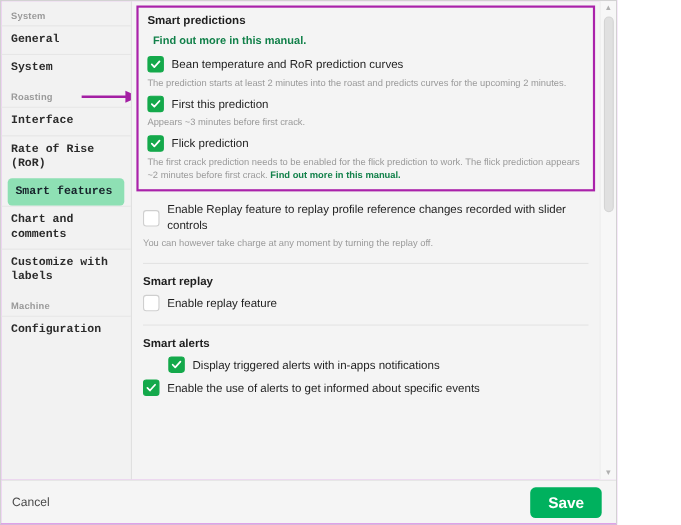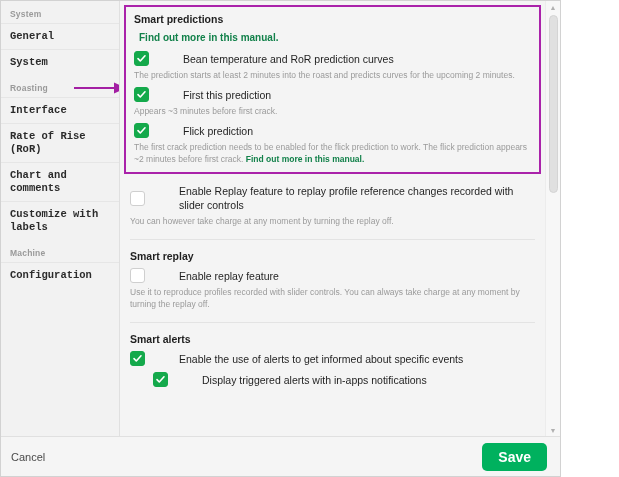--- a/index.html
+++ b/index.html
@@ -121,21 +121,20 @@
     text-decoration: none;
     cursor: pointer;
     display: inline-block;
   }
   .link-pad { padding-left: 5px; }
 
   .check-row {
     display: flex;
     align-items: center;
     margin: 6px 0 0 0;
-    gap: 27px;
   }
   .check-row.indent { margin-left: 23px; }
   .cb {
     width: 15px; height: 15px;
     flex: 0 0 15px;
     border-radius: 3px;
     box-sizing: border-box;
     display: flex;
     align-items: center;
     justify-content: center;
@@ -250,20 +249,21 @@
 
     <div class="sidebar">
 
       <div class="side-group">System</div>
       <div class="side-item first">General</div>
       <div class="side-item">System</div>
 
       <div class="side-group">Roasting</div>
       <div class="side-item">Interface</div>
       <div class="side-item">Rate of Rise (RoR)</div>
+      <div class="side-item active">Smart features</div>
       <div class="side-item">Chart and comments</div>
       <div class="side-item">Customize with labels</div>
 
       <div class="side-group">Machine</div>
       <div class="side-item">Configuration</div>
 
       <svg class="arrow-annot" viewBox="0 0 52 14">
         <line x1="0" y1="7" x2="42" y2="7" stroke="#a31fa3" stroke-width="2.2"></line>
         <polygon points="40,1.5 52,7 40,12.5" fill="#a31fa3"></polygon>
       </svg>
@@ -317,42 +317,41 @@
           </div>
 
           <div class="divider"></div>
 
           <div class="section">
             <div class="sec-title">Smart replay</div>
             <div class="check-row">
               <span class="cb off"></span>
               <span class="cb-label">Enable replay feature</span>
             </div>
-            <div class="hint">Use it to reproduce profiles recorded with slider controls. You can always take charge at any moment by turning the replay off.</div>
           </div>
 
           <div class="divider"></div>
 
           <div class="section">
             <div class="sec-title">Smart alerts</div>
+            <div class="check-row indent">
+              <span class="cb on">
+                <svg width="11" height="11" viewBox="0 0 11 11">
+                    <path d="M2 5.6 L4.3 8 L9 2.8" stroke="#ffffff" stroke-width="1.6" fill="none" stroke-linecap="round" stroke-linejoin="round"></path>
+                  </svg>
+              </span>
+              <span class="cb-label">Display triggered alerts with in-apps notifications</span>
+            </div>
             <div class="check-row">
               <span class="cb on">
                 <svg width="11" height="11" viewBox="0 0 11 11">
                     <path d="M2 5.6 L4.3 8 L9 2.8" stroke="#ffffff" stroke-width="1.6" fill="none" stroke-linecap="round" stroke-linejoin="round"></path>
                   </svg>
               </span>
               <span class="cb-label">Enable the use of alerts to get informed about specific events</span>
-            </div>
-            <div class="check-row indent">
-              <span class="cb on">
-                <svg width="11" height="11" viewBox="0 0 11 11">
-                    <path d="M2 5.6 L4.3 8 L9 2.8" stroke="#ffffff" stroke-width="1.6" fill="none" stroke-linecap="round" stroke-linejoin="round"></path>
-                  </svg>
-              </span>
-              <span class="cb-label">Display triggered alerts with in-apps notifications</span>
             </div>
 
           </div>
 
         </div>
       </div>
 
       <div class="scrollbar">
         <div class="sb-arrow">▲</div>
         <div class="sb-thumb"></div>

